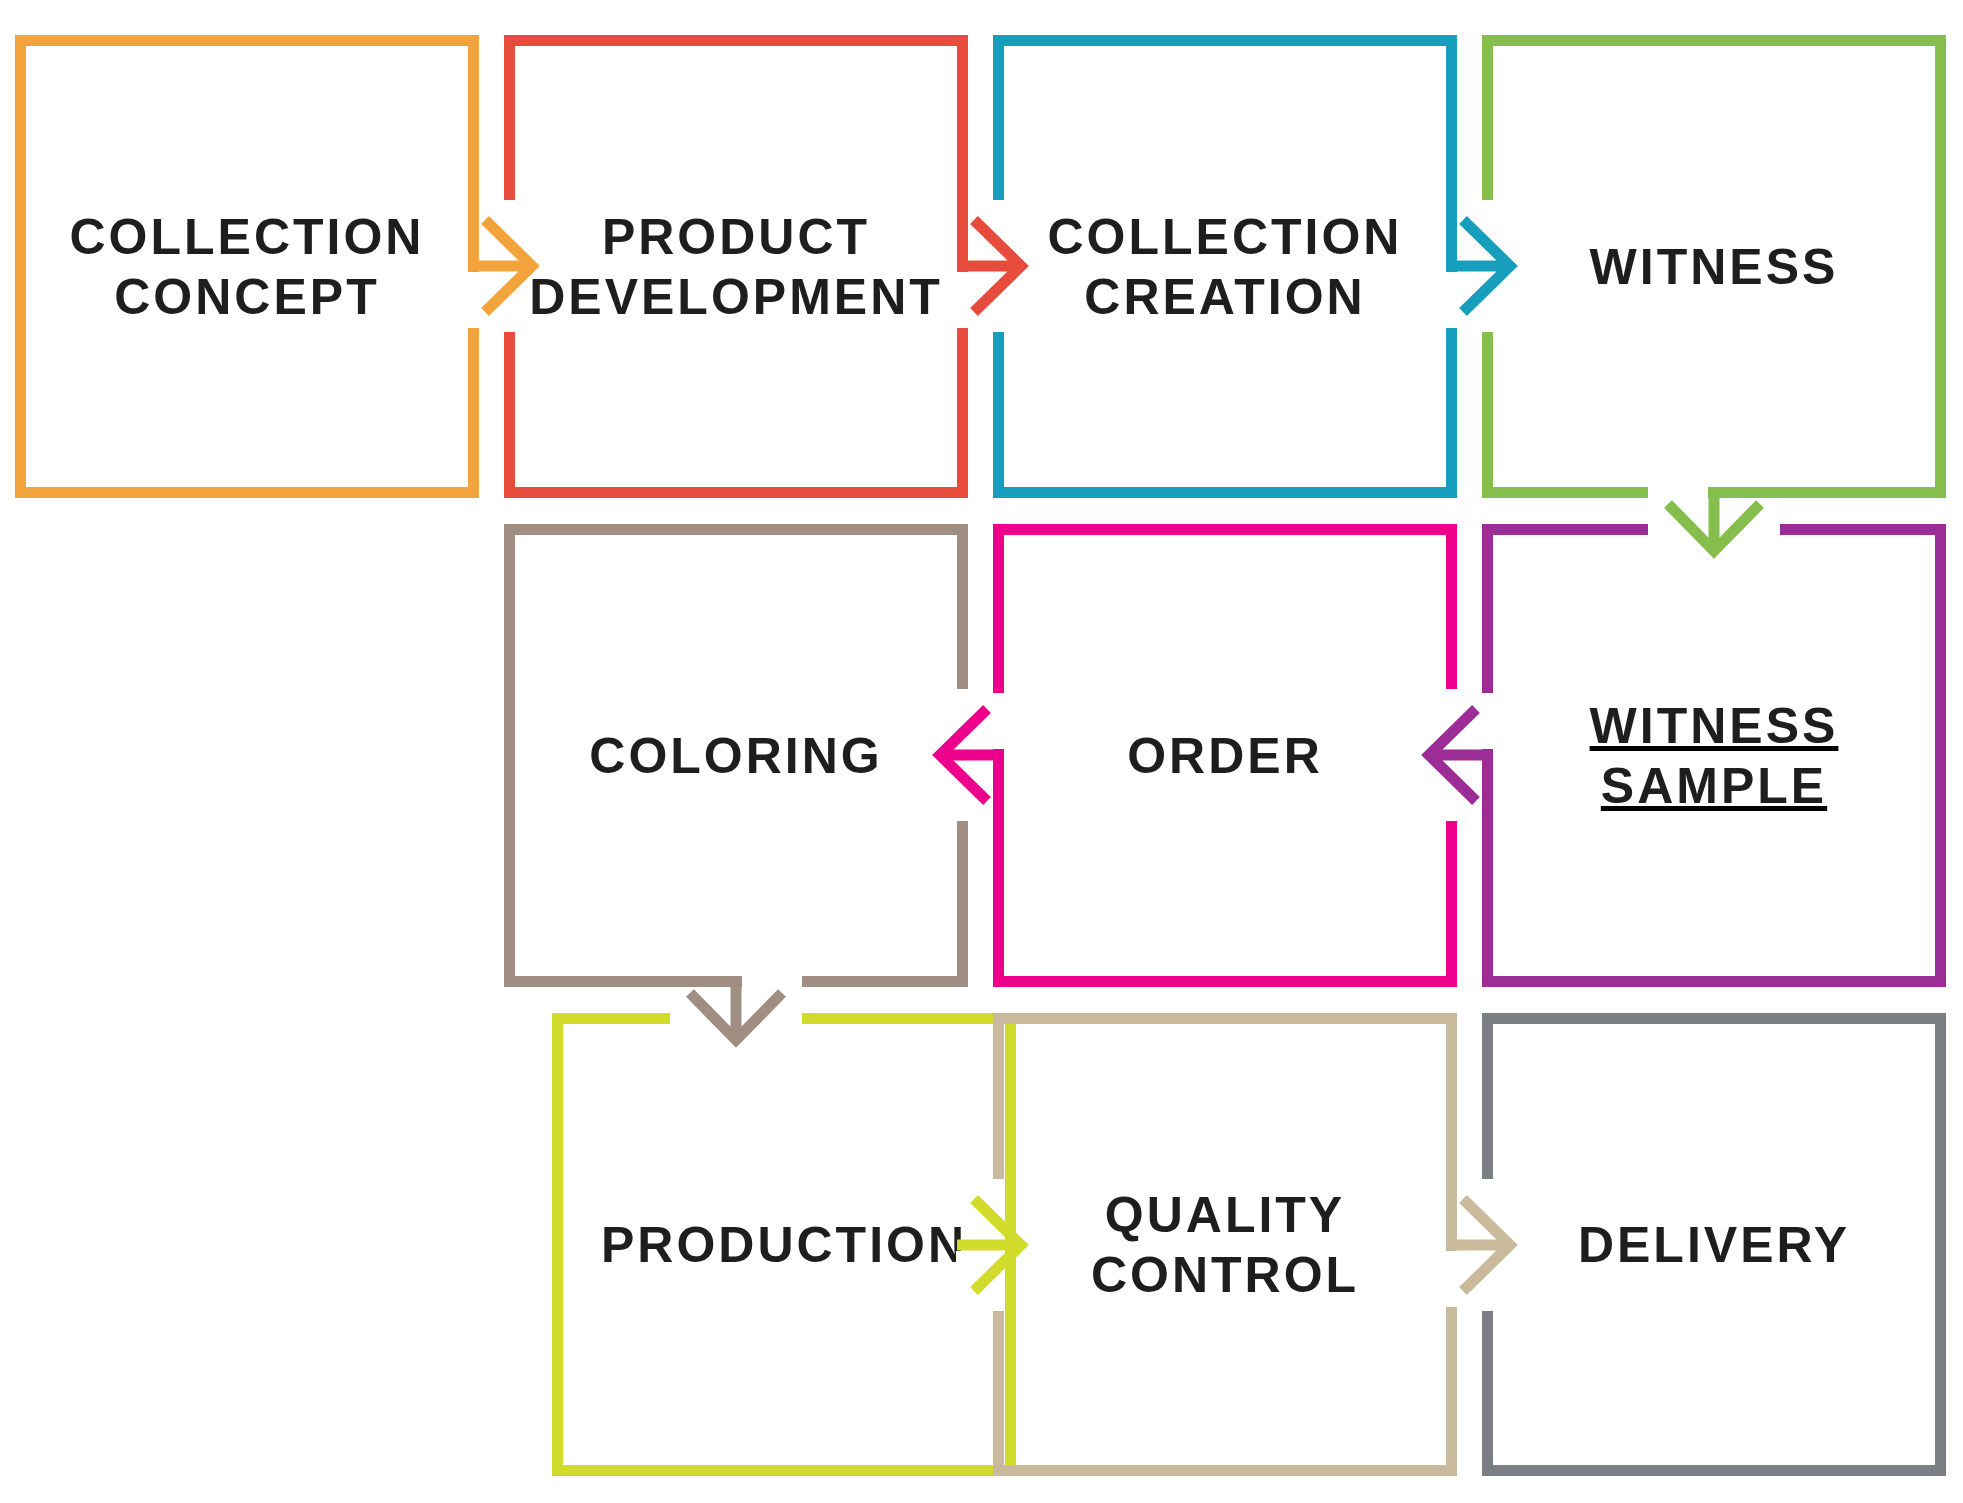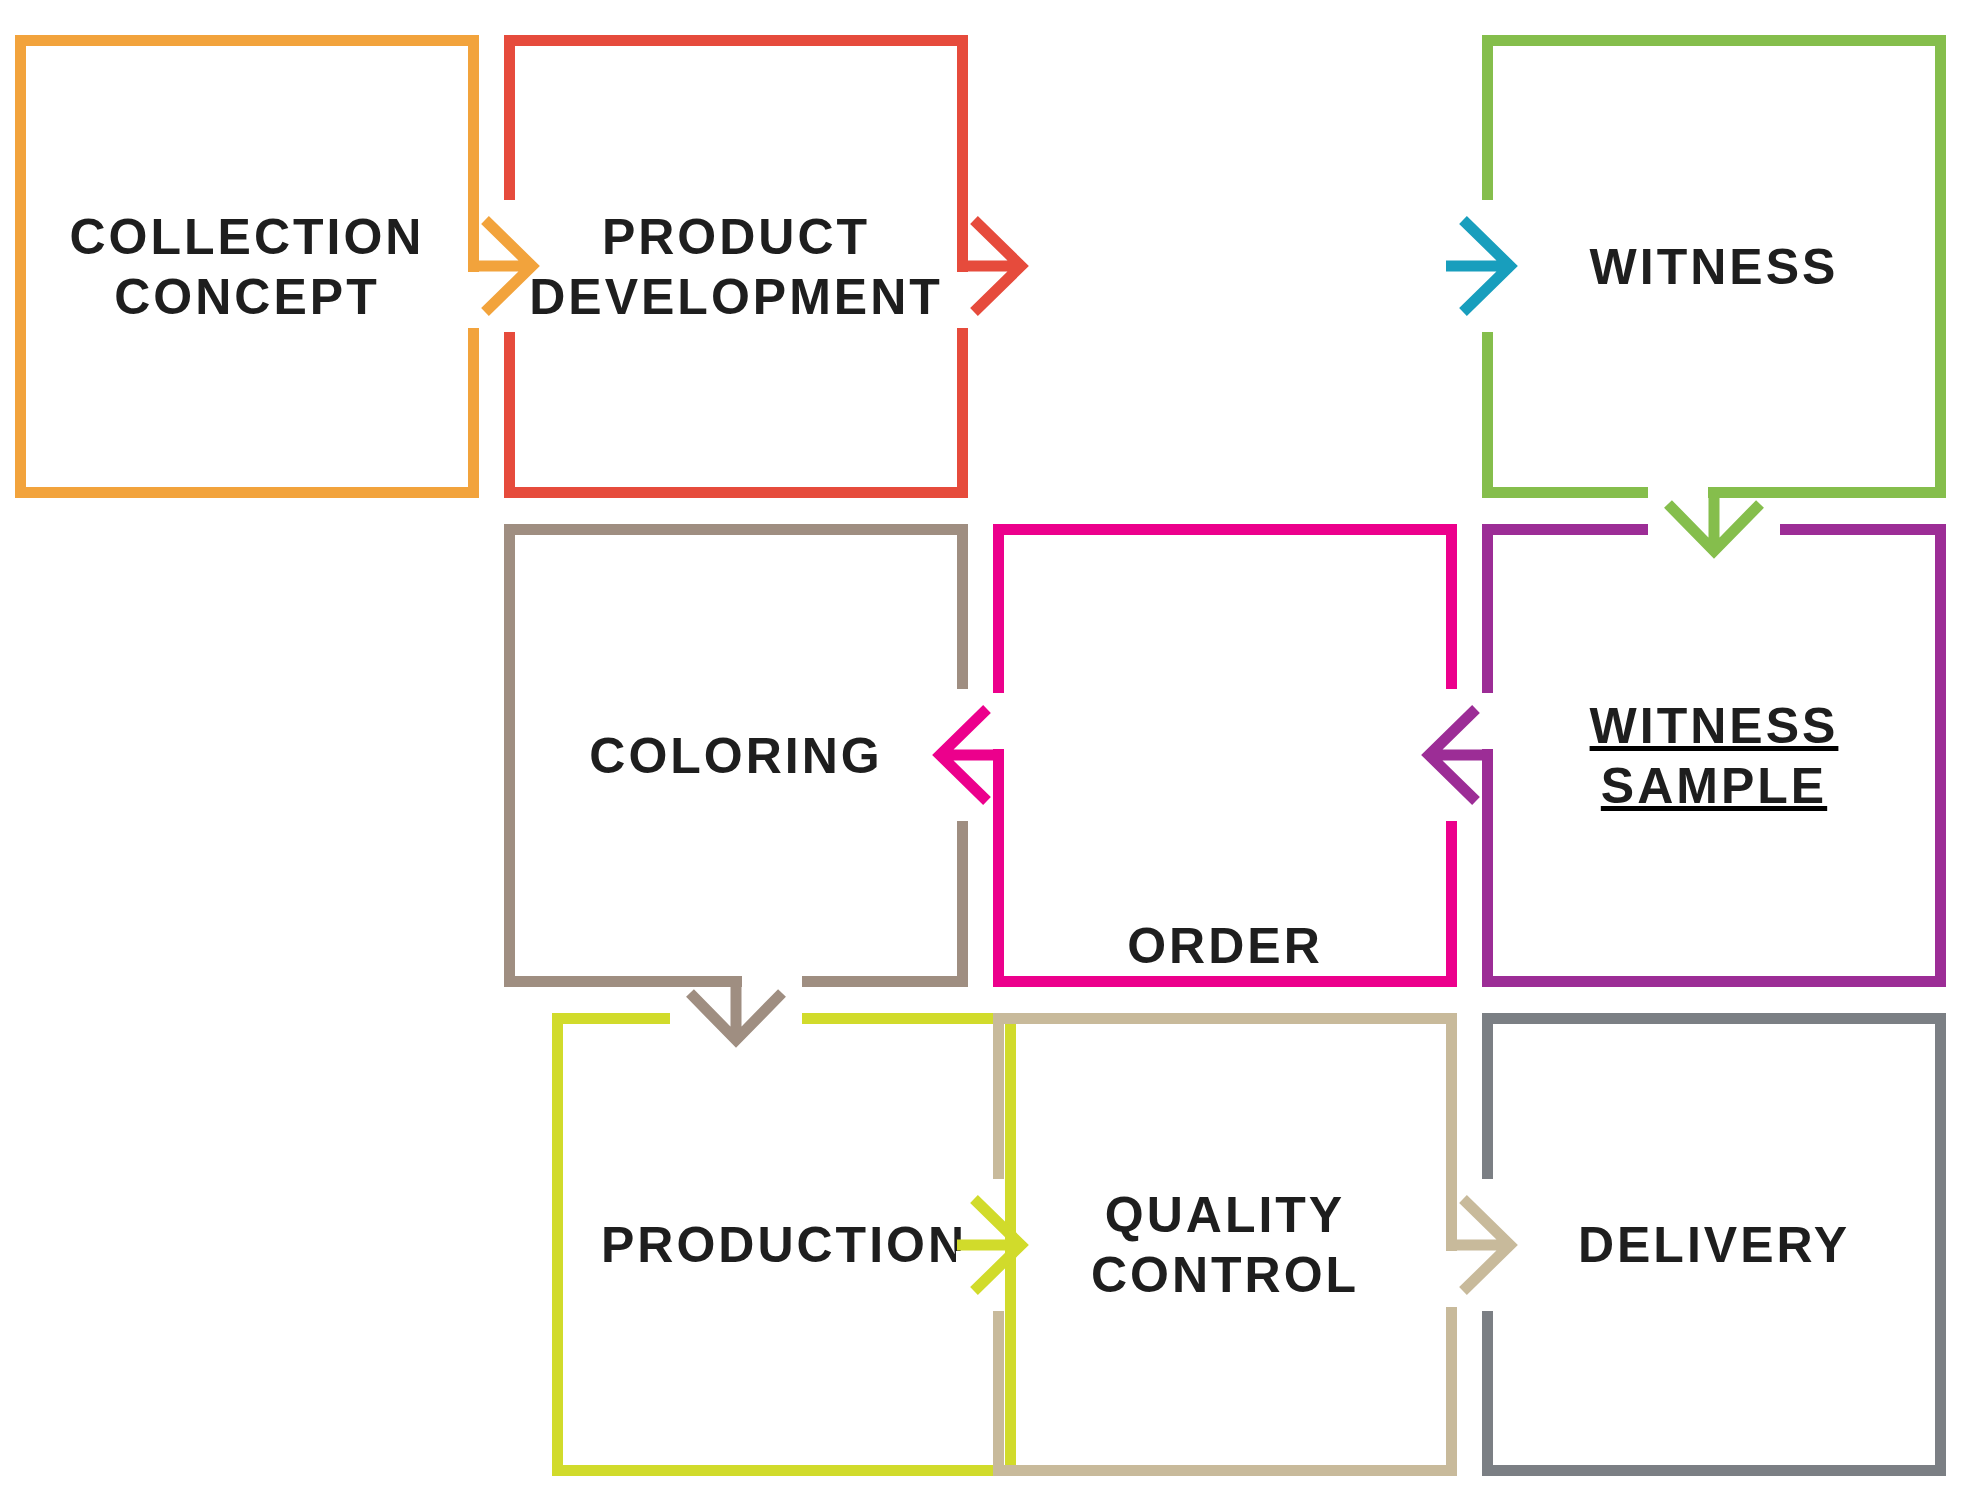--- a/index.html
+++ b/index.html
@@ -65,28 +65,31 @@
 <body>
 
 <div class="canvas">
 
   <div class="box b1" style="border-color: rgb(242, 163, 60);">
     <span class="label">COLLECTION CONCEPT</span>
   </div>
   <div class="box b2" style="border-color: rgb(230, 75, 60);">
     <span class="label">PRODUCT DEVELOPMENT</span>
   </div>
+  <div class="box b3" style="border-color: rgb(24, 158, 189);">
+    <span class="label">COLLECTION CREATION</span>
+  </div>
   <div class="box b4" style="border-color: rgb(133, 190, 76);">
     <span class="label">WITNESS</span>
   </div>
 
   <div class="box b5" style="border-color: rgb(159, 142, 129);">
     <span class="label">COLORING</span>
   </div>
-  <div class="box b6" style="border-color: rgb(236, 0, 140); align-items: flex-end;">
+  <div class="box b6" style="border-color: rgb(236, 0, 140);">
     <span class="label">ORDER</span>
   </div>
   <div class="box b7" style="border-color: rgb(156, 45, 150); text-decoration: underline;">
     <span class="label">WITNESS SAMPLE</span>
   </div>
 
   <div class="box b8" style="border-color: rgb(209, 219, 43); margin-left: 48px;">
     <span class="label">PRODUCTION</span>
   </div>
   <div class="box b9" style="border-color: rgb(200, 186, 155);">

